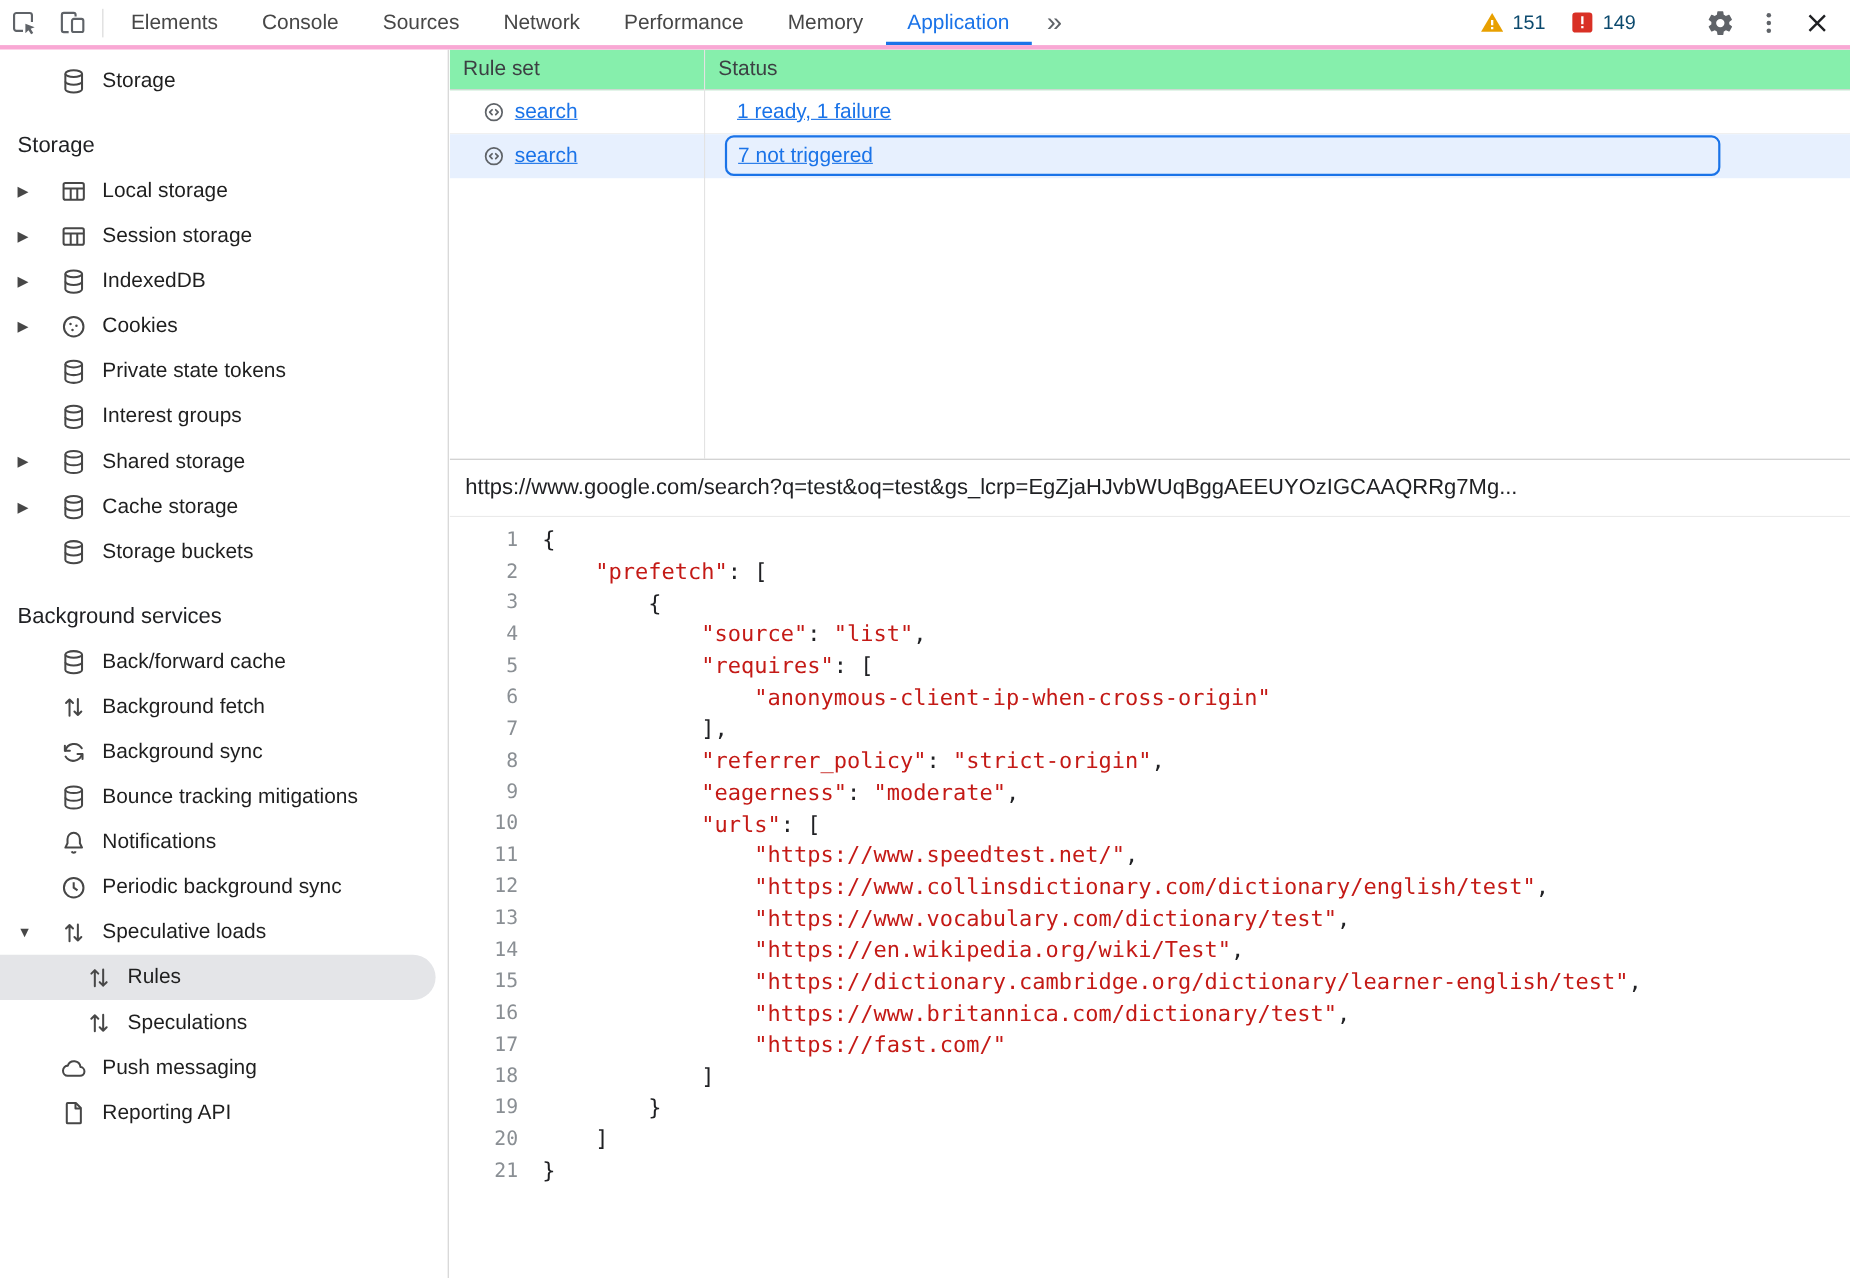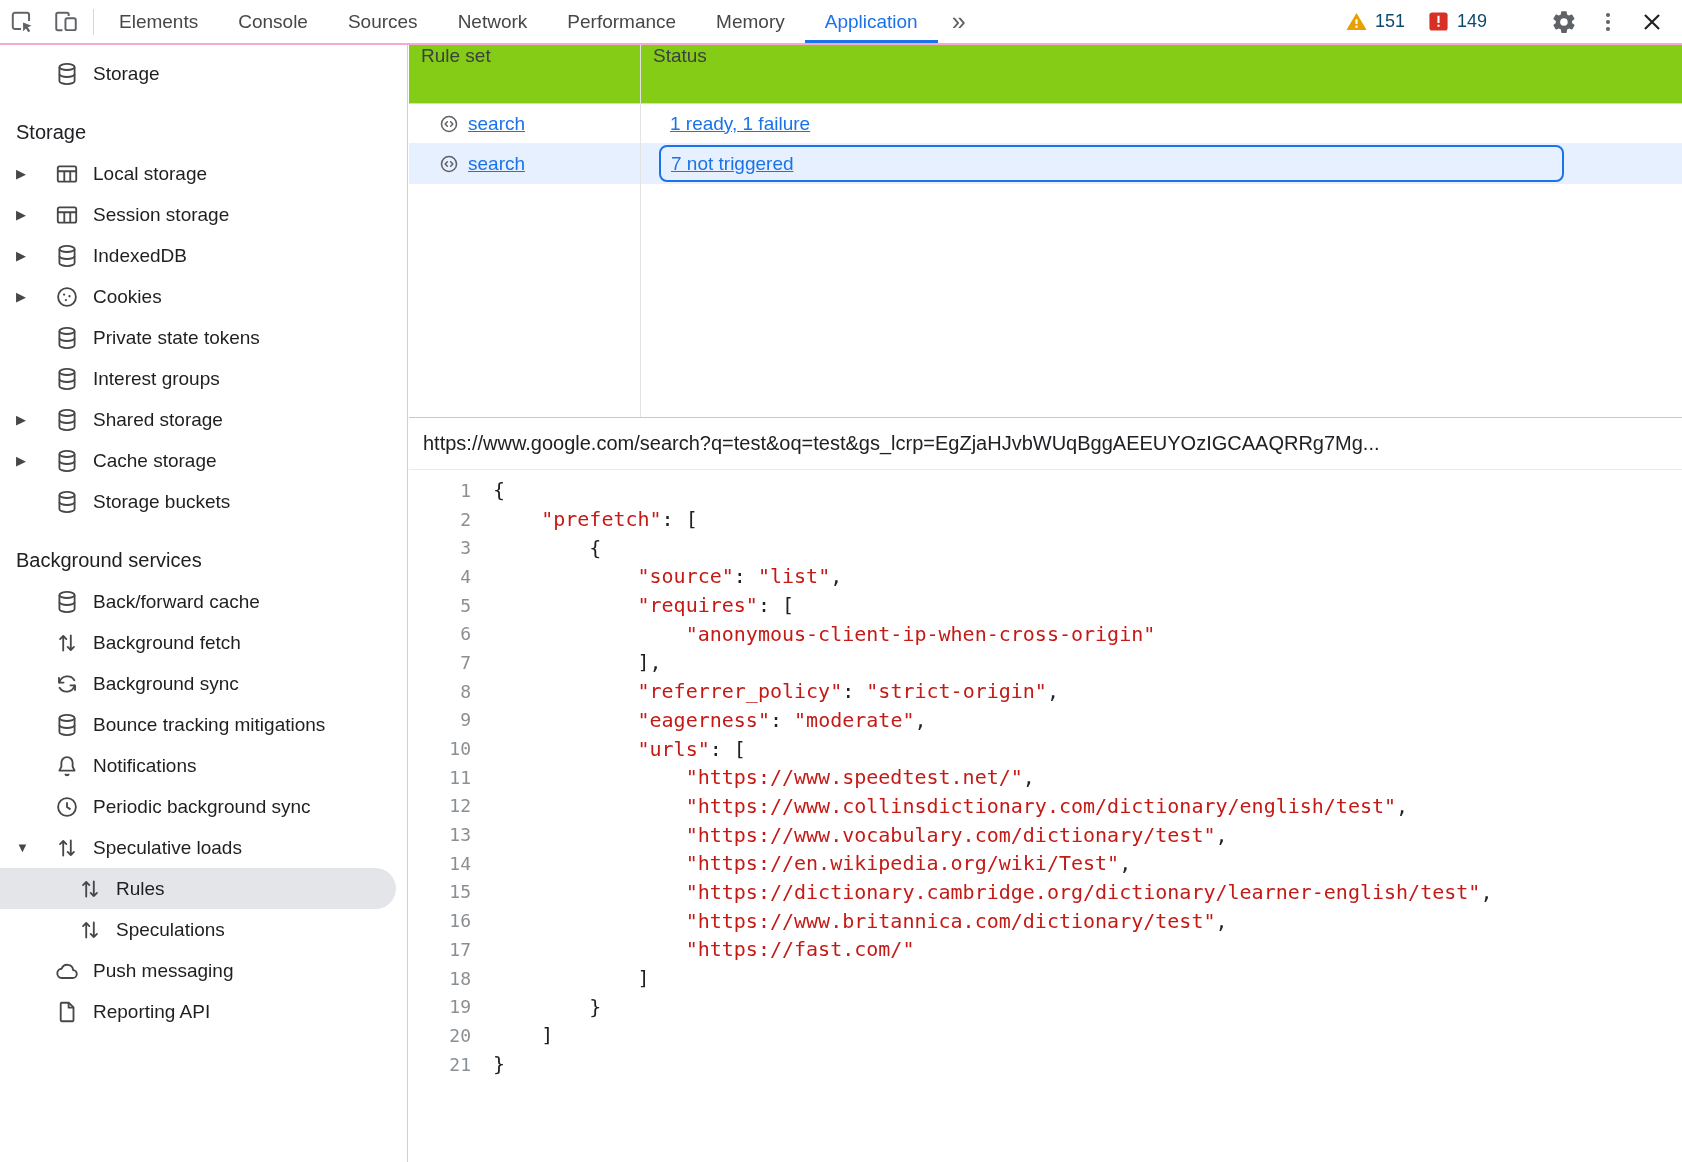--- a/index.html
+++ b/index.html
@@ -4,21 +4,21 @@
 <style>
   *{margin:0;padding:0;box-sizing:border-box;}
   html,body{background:#e8e8e8;}
   #devtools{position:relative;width:1682px;height:1162px;background:#fff;overflow:hidden;
     font-family:"Liberation Sans",sans-serif;color:#1f1f1f;}
   button{font:inherit;background:none;border:none;cursor:pointer;color:inherit;padding:0;}
   a{cursor:pointer;}
 
   
   .toolbar{position:absolute;top:0;left:0;right:0;height:45px;background:#fff;
-    border-bottom:2px solid #f9a8d4;display:flex;align-items:center;z-index:5;}
+    border-bottom:4px solid #f9a8d4;display:flex;align-items:center;z-index:5;}
   .tb-icon{width:44px;height:44px;display:flex;align-items:center;justify-content:center;color:#5f6368;flex:none;}
   .tb-icon svg{width:26px;height:26px;}
   .tb-sep{width:1px;height:26px;background:#d6d6d6;margin:0 5px;flex:none;}
   .tabs{display:flex;height:100%;align-items:stretch;}
   .tab{display:flex;align-items:center;padding:0 20px;font-size:19px;color:#474747;white-space:nowrap;}
   .tab.active{color:var(--accent,#1a73e8);box-shadow:inset 0 -3px 0 var(--accent,#1a73e8);}
   .more-tabs{font-size:25px;color:#5f6368;padding:0 14px;height:100%;}
   .tb-spacer{flex:1;}
   .badge{display:flex;align-items:center;gap:7px;padding:0 11px;height:100%;}
   .badge-icon{display:flex;}
@@ -39,22 +39,22 @@
   .expander{width:38px;flex:none;font-size:13px;color:#474747;}
   .tree-icon{flex:none;width:26px;height:26px;margin-right:13px;color:#474747;display:flex;}
   .tree-icon svg{width:26px;height:26px;}
   .tree-label{white-space:nowrap;}
   .section-header{height:41px;margin-top:18px;display:flex;align-items:center;
     padding-left:16px;font-size:20px;color:#202124;}
 
   
   .rules-panel{position:absolute;top:45px;left:409px;right:0;height:372px;background:#fff;}
   .col-divider{position:absolute;left:231px;top:0;bottom:0;width:1px;background:#e3e3e3;}
-  .rules-header{height:59px;background:#84cc16;border-bottom:1px solid #d6d6d6;
-    display:flex;font-size:19px;color:#3c4043;}
+  .rules-header{height:37px;background:#86efac;border-bottom:1px solid #d6d6d6;
+    display:flex;align-items:center;font-size:19px;color:#3c4043;}
   .rules-header .col1{width:231px;padding-left:12px;flex:none;}
   .rules-header .col2{padding-left:13px;}
   .rule-row{display:flex;height:40px;border-bottom:1px solid #efefef;}
   .rule-row.selected{background:var(--selected-row,#e7f0fe);border-bottom-color:transparent;}
   .cell{display:flex;align-items:center;}
   .cell-ruleset{width:231px;padding-left:12px;gap:8px;flex:none;margin-left:17px;}
   .ruleset-icon{color:#5f6368;display:flex;}
   .ruleset-icon svg{width:22px;height:22px;}
   a.link{color:var(--accent,#1a73e8);text-decoration:underline;font-size:19px;white-space:nowrap;}
   .cell-status{flex:1;padding-left:13px;}

